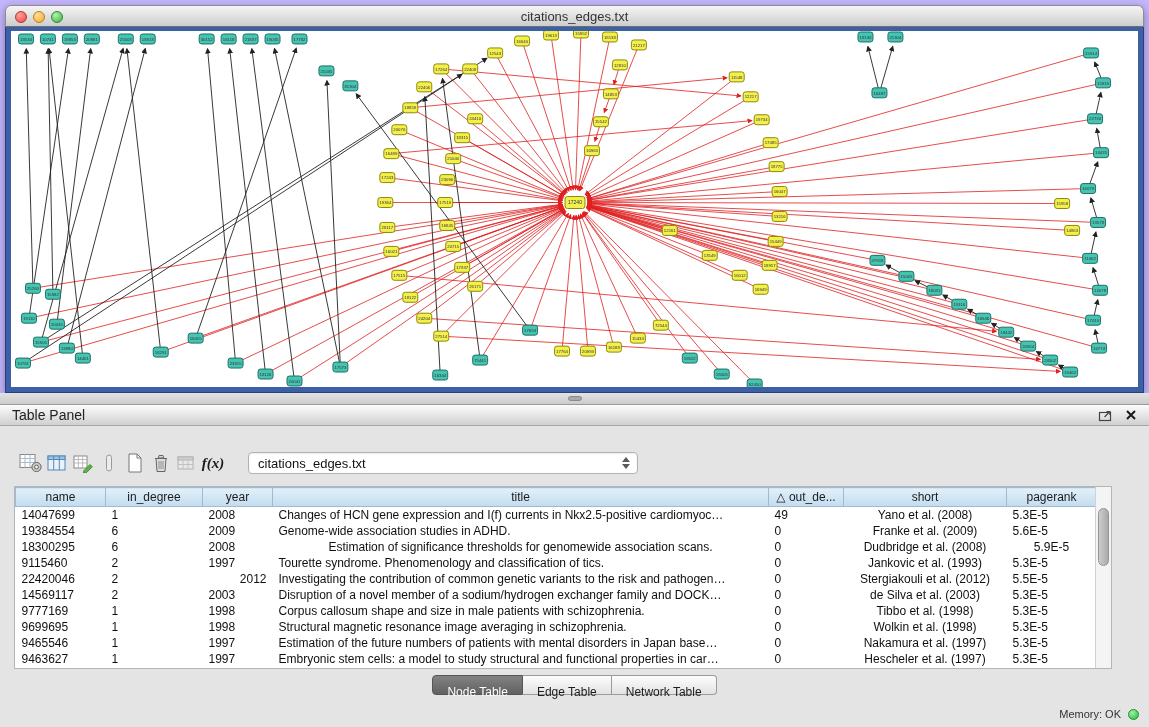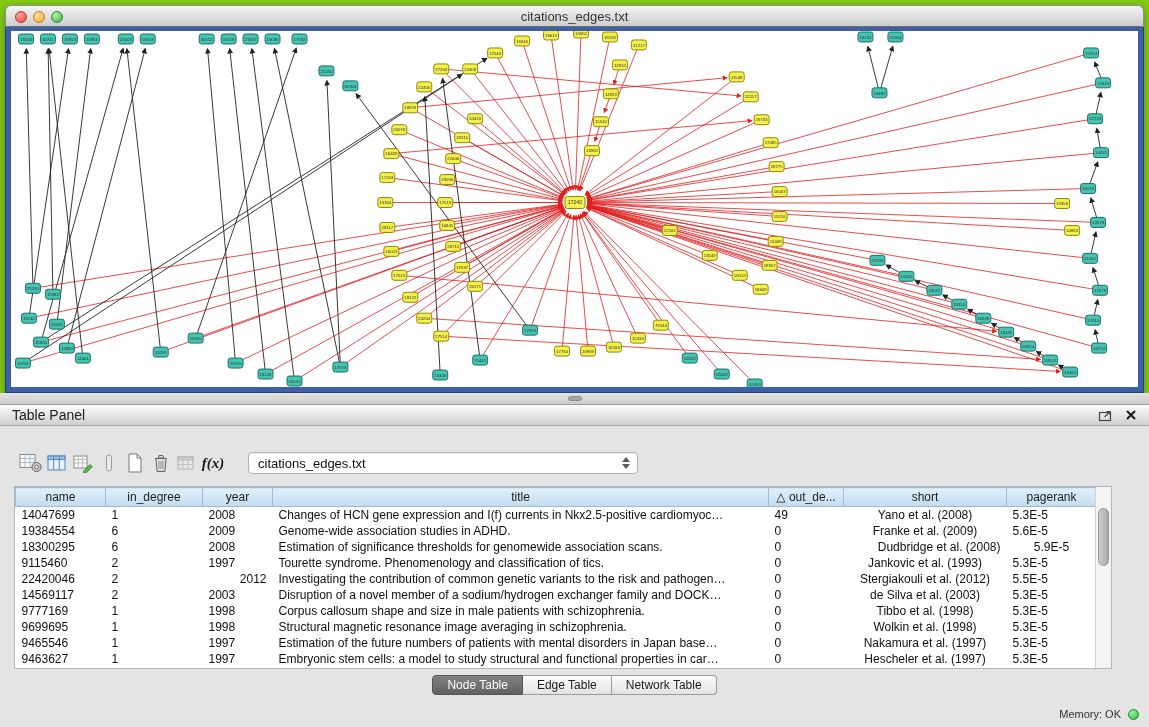--- a/index.html
+++ b/index.html
@@ -1,18 +1,18 @@
 <!DOCTYPE html>
 <html><head>
 <meta charset="utf-8">
 <style>
   * { box-sizing: border-box; }
   html,body { margin:0; padding:0; }
   body { font-family: "Liberation Sans", sans-serif; background:#bbb; }
-  .app { position:relative; width:1149px; height:727px; background:#84cc16; overflow:hidden; }
+  .app { position:relative; width:1149px; height:727px; background:#c4b5fd; overflow:hidden; }
 
   
   .net-window { position:absolute; left:5px; top:5px; width:1139px; height:388px;
                 border-radius:6px 6px 0 0; box-shadow:0 3px 10px rgba(0,0,0,.35); }
   .titlebar { height:22px; background:linear-gradient(#f5f5f5,#cdcdcd);
               border:1px solid #8e8e8e; border-bottom:1px solid #6f6f6f;
               border-radius:6px 6px 0 0; position:relative; display:flex; align-items:center; }
   .lights { position:absolute; left:9px; top:5px; display:flex; gap:6px; }
   .light { width:12px; height:12px; border-radius:50%; display:inline-block; }
   .light.red    { background:radial-gradient(circle at 35% 30%, #ffa39b, #f0443c); border:1px solid #b8352f; }
@@ -59,21 +59,21 @@
   th { height:19px; background:linear-gradient(#e2f0fa,#c2dcef); border:1px solid #9dbcd4;
        font-weight:normal; font-size:12px; color:#1c1c1c; padding:0 4px; overflow:hidden;
        white-space:nowrap; text-align:center; }
   td { height:16px; line-height:16px; padding:0 6px; white-space:nowrap; overflow:hidden; color:#101010; }
   .vscroll { position:absolute; right:0; top:0; width:16px; height:100%;
              background:#f4f4f4; border-left:1px solid #d2d2d2; }
   .vscroll .thumb { position:absolute; left:2px; top:21px; width:11px; height:58px;
                     background:linear-gradient(90deg,#cdcdcd,#a9a9a9); border:1px solid #949494; border-radius:6px; }
 
   .tabs { display:flex; justify-content:center; margin-top:6px; }
-  .tab { height:20px; line-height:19px; padding:0 14px; font-size:12px; color:#1d1d1d;
+  .tab { height:20px; line-height:19px; padding:7px 14px; font-size:12px; color:#1d1d1d;
          background:linear-gradient(#fdfdfd,#e2e2e2); border:1px solid #9b9b9b; border-left:none; }
   .tab:first-child { border-left:1px solid #9b9b9b; border-radius:4px 0 0 4px; }
   .tab:last-child { border-radius:0 4px 4px 0; }
   .tab.selected { background:linear-gradient(#828282,#616161); color:#fff; border-color:#555; }
 
   .statusbar { position:absolute; right:10px; bottom:7px; display:flex; align-items:center;
                gap:7px; font-size:11px; color:#333; }
   .led { width:11px; height:11px; border-radius:50%;
          background:radial-gradient(circle at 35% 30%, #9df2a5, #2db93b); border:1px solid #1d8f2b; }
 </style>
@@ -801,23 +801,23 @@
               <td style="text-align: left;">2009</td>
               <td style="text-align: left;">Genome-wide association studies in ADHD.</td>
               <td style="text-align: left;">0</td>
               <td style="text-align: center;">Franke et al. (2009)</td>
               <td style="text-align: left;">5.6E-5</td>
             </tr>
             <tr>
               <td style="text-align: left;">18300295</td>
               <td style="text-align: left;">6</td>
               <td style="text-align: left;">2008</td>
-              <td style="text-align: left;">Estimation of significance thresholds for genomewide association scans.</td>
+              <td style="text-align: center;">Estimation of significance thresholds for genomewide association scans.</td>
               <td style="text-align: left;">0</td>
-              <td style="text-align: right; margin-top: 12px;">Dudbridge et al. (2008)</td>
+              <td style="text-align: center; margin-top: 12px;">Dudbridge et al. (2008)</td>
               <td style="text-align: center;">5.9E-5</td>
             </tr>
             <tr>
               <td style="text-align: left;">9115460</td>
               <td style="text-align: left;">2</td>
               <td style="text-align: left;">1997</td>
               <td style="text-align: left;">Tourette syndrome. Phenomenology and classification of tics.</td>
               <td style="text-align: left;">0</td>
               <td style="text-align: center;">Jankovic et al. (1993)</td>
               <td style="text-align: left;">5.3E-5</td>

